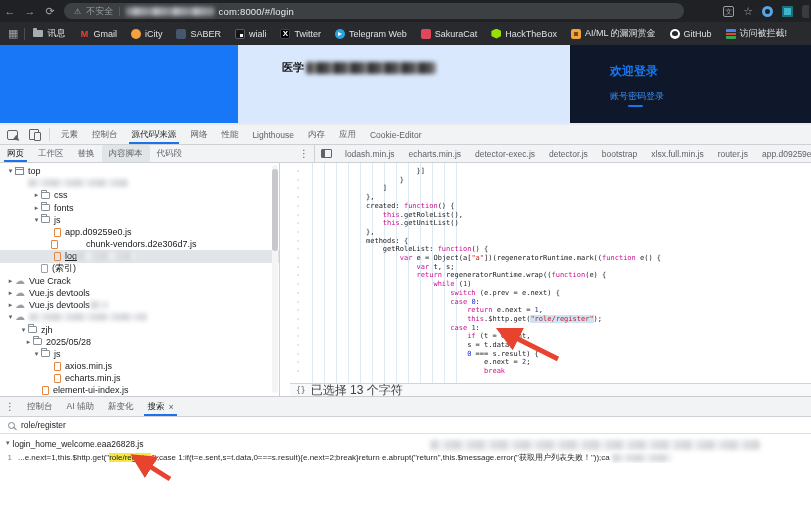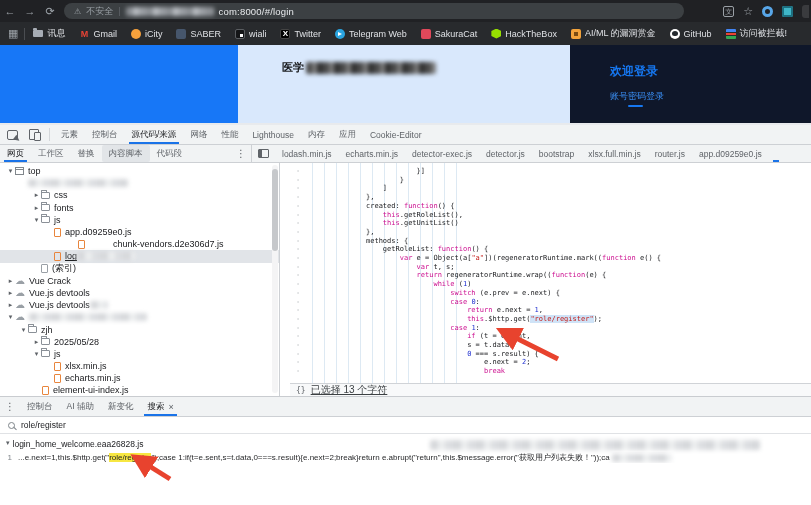--- a/index.html
+++ b/index.html
@@ -72,21 +72,21 @@
   .dt-tab.focus{background:#e2e5e8;border-radius:2px;}
   .ic-inspect{width:11px;height:10px;border:1px solid #5f6368;border-radius:2px;position:relative;margin:0 5px 0 7px;}
   .ic-inspect::after{content:"";position:absolute;right:-3px;bottom:-3px;width:0;height:0;border-left:6px solid #5f6368;border-top:3px solid transparent;border-bottom:3px solid transparent;transform:rotate(38deg);}
   .ic-device{width:10px;height:11px;border:1px solid #5f6368;border-radius:1px;position:relative;margin:0 6px;}
   .ic-device::after{content:"";position:absolute;right:-3px;bottom:-2px;width:5px;height:7px;background:#f1f3f4;border:1px solid #5f6368;border-radius:1px;}
   .vsep{width:1px;height:13px;background:#d4d7da;margin:0 4px;flex:none;}
   .more-dots{color:#5f6368;font-size:10px;padding:0 5px;}
 
   .dt-tabbar{position:absolute;left:0;top:125px;width:811px;height:20px;}
   .dt-subbar{position:absolute;left:0;top:145px;width:811px;height:18px;}
-  .sub-left{width:252px;height:100%;display:flex;align-items:center;border-right:1px solid #cdd0d4;flex:none;}
+  .sub-left{width:315px;height:100%;display:flex;align-items:center;border-right:1px solid #cdd0d4;flex:none;}
   .sub-right{flex:1;height:100%;display:flex;align-items:center;overflow:hidden;}
   .ic-dock{width:11px;height:9px;border:1px solid #5f6368;border-radius:1px;position:relative;margin:0 6px;flex:none;}
   .ic-dock::before{content:"";position:absolute;left:0;top:0;bottom:0;width:3px;background:#5f6368;}
 
   
   .navigator{position:absolute;left:0;top:163px;width:280px;height:233px;background:#fff;border-right:1px solid #cdd0d4;overflow:hidden;padding-top:2px;}
   .tree-row{height:12.2px;display:flex;align-items:center;font-size:9px;color:#202124;white-space:nowrap;cursor:default;}
   .tree-row.selected{background:#e1e4e8;}
   .tw-exp{width:9px;text-align:center;color:#5f6368;font-size:7px;flex:none;}
   .t-ic{margin-right:4px;flex:none;position:relative;display:inline-block;}
@@ -108,21 +108,21 @@
   .gutter{position:absolute;left:0;top:4px;width:16px;text-align:center;color:#9aa0a6;
           font:7px/8.7px "DejaVu Sans Mono",monospace;white-space:pre;}
   .code{position:absolute;left:16px;top:4px;right:0;padding-left:60px;color:#202124;
         font:7px/8.7px "DejaVu Sans Mono",monospace;white-space:pre;}
   .tok-kw{color:#cc0e8f;}
   .tok-num{color:#2030d0;}
   .tok-str{color:#c41a16;}
   .code-sel{background:#cfe3f7;}
   .statusbar{position:absolute;left:0;top:220px;width:521px;height:13px;background:#f8f9fa;border-top:1px solid #d0d3d7;display:flex;align-items:center;gap:5px;padding:0 6px;}
   .braces{font:8px "DejaVu Sans Mono",monospace;color:#5f6368;}
-  .status-text{font-size:10px;color:#3c4043;text-decoration:underline;}
+  .status-text{font-size:12px;color:#3c4043;}
 
   
   .drawer{position:absolute;left:0;top:396px;width:811px;height:109px;background:#fff;border-top:1px solid #c9ccd0;}
   .drawer-tabs{height:20px;}
   .tab-close{color:#5f6368;font-size:9px;margin-left:4px;}
   .search-row{height:17px;background:#fff;border-bottom:1px solid #e0e2e5;display:flex;align-items:center;padding:0 8px;gap:6px;}
   .ic-search{width:7px;height:7px;border:1.2px solid #80868b;border-radius:50%;position:relative;flex:none;}
   .ic-search::after{content:"";position:absolute;right:-3px;bottom:-2px;width:4px;height:1.2px;background:#80868b;transform:rotate(45deg);}
   .search-val{font-size:8.5px;color:#202124;}
   .results{position:relative;height:70px;}
@@ -347,21 +347,21 @@
         <div class="tree-row" style="padding-left: 32px;">
           <span class="tw-exp">▾</span>
           <span class="t-ic t-folder"></span>
           <span>js</span>
         </div>
         <div class="tree-row" style="padding-left: 45px;">
           <span class="tw-exp"></span>
           <span class="t-ic t-jsfile"></span>
           <span>app.d09259e0.js</span>
         </div>
-        <div class="tree-row" style="padding-left: 45px; gap: 24px;">
+        <div class="tree-row" style="padding-left: 18px; gap: 24px;">
           <span class="tw-exp"></span>
           <span class="t-ic t-jsfile"></span>
           <span>chunk-vendors.d2e306d7.js</span>
         </div>
         <div class="tree-row selected" style="padding-left: 45px; text-decoration: underline;">
           <span class="tw-exp"></span>
           <span class="t-ic t-jsfile"></span>
           <span>log</span>
           <span class="blur b-light" style="width: 58px; height: 8px;"></span>
         </div>
@@ -389,34 +389,34 @@
         <div class="tree-row" style="padding-left: 6px;">
           <span class="tw-exp">▾</span>
           <span class="t-ic t-cloud">☁</span>
           <span class="blur b-light" style="width: 118px; height: 8px;"></span>
         </div>
         <div class="tree-row" style="padding-left: 19px;">
           <span class="tw-exp">▾</span>
           <span class="t-ic t-folder"></span>
           <span>zjh</span>
         </div>
-        <div class="tree-row" style="padding-left: 24px; margin-left: 8px;">
+        <div class="tree-row" style="padding-left: 24px;">
           <span class="tw-exp">▸</span>
           <span class="t-ic t-folder"></span>
           <span>2025/05/28</span>
         </div>
         <div class="tree-row" style="padding-left: 32px;">
           <span class="tw-exp">▾</span>
           <span class="t-ic t-folder"></span>
           <span>js</span>
         </div>
         <div class="tree-row" style="padding-left: 45px;">
           <span class="tw-exp"></span>
           <span class="t-ic t-jsfile"></span>
-          <span>xlsx.min.js</span>
+          <span>axios.min.js</span>
         </div>
         <div class="tree-row" style="padding-left: 45px;">
           <span class="tw-exp"></span>
           <span class="t-ic t-jsfile"></span>
           <span>echarts.min.js</span>
         </div>
         <div class="tree-row" style="padding-left: 33px;">
           <span class="tw-exp"></span>
           <span class="t-ic t-jsfile"></span>
           <span>element-ui-index.js</span>

